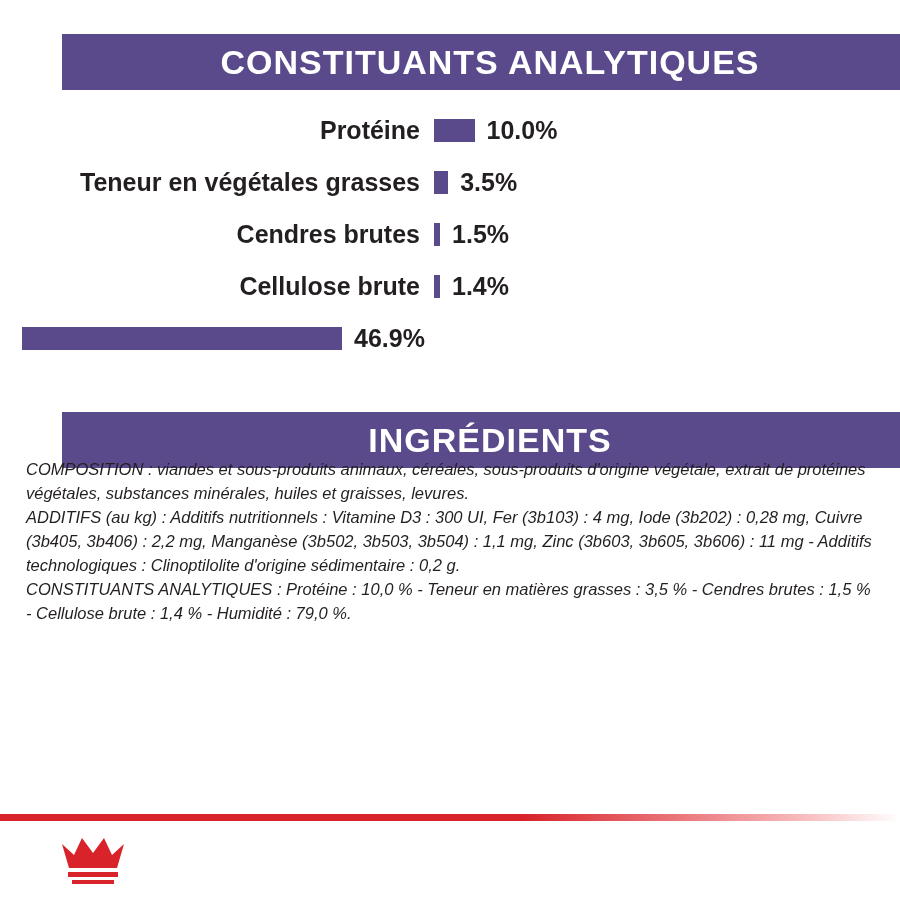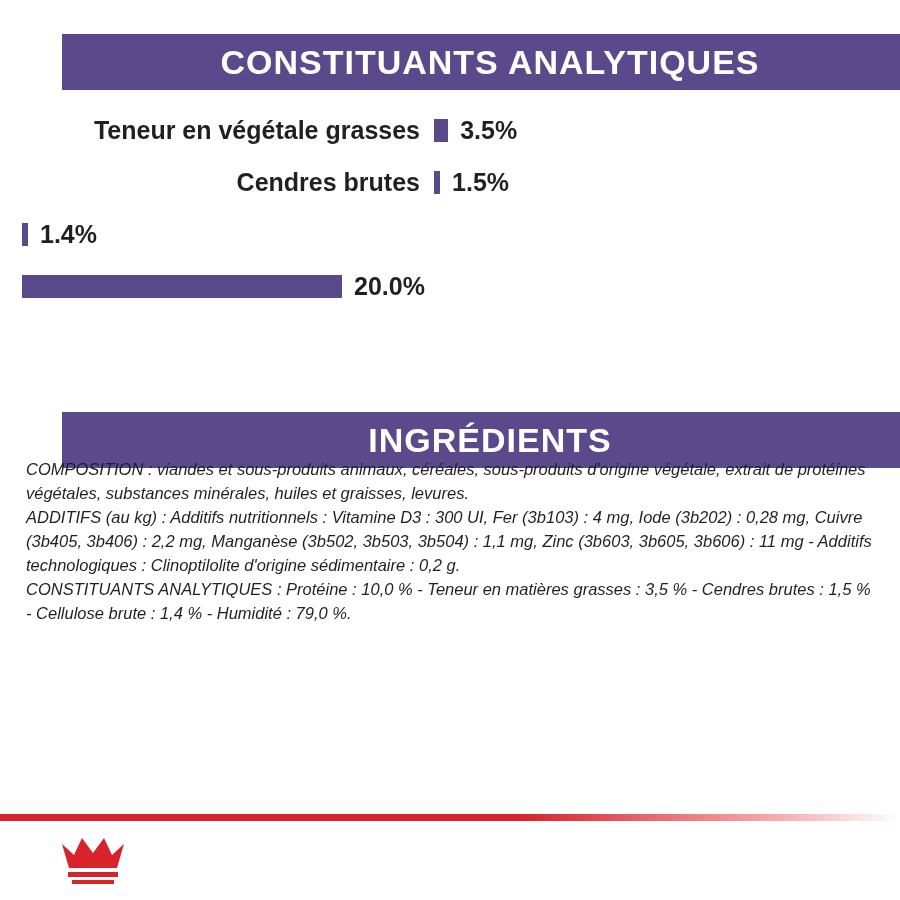--- a/index.html
+++ b/index.html
@@ -131,43 +131,51 @@
 </style>
 </head>
 <body>
 
 <div class="page">
 
   <div class="section-bar" id="analytical-header">CONSTITUANTS ANALYTIQUES</div>
 
   <div id="constituents-chart">
       <div class="chart-row">
-        <div class="chart-label">Teneur en végétale grasses</div>
+        <div class="chart-label">Protéine</div>
+        <div class="chart-bar-wrap">
+          <div class="chart-bar" style="width: 40.5063px; background: rgb(90, 74, 140);"></div>
+          <div class="chart-value">10.0%</div>
+        </div>
+      </div>
+      <div class="chart-row">
+        <div class="chart-label">Teneur en végétales grasses</div>
         <div class="chart-bar-wrap">
           <div class="chart-bar" style="width: 14.1772px; background: rgb(90, 74, 140);"></div>
           <div class="chart-value">3.5%</div>
         </div>
       </div>
       <div class="chart-row">
         <div class="chart-label">Cendres brutes</div>
         <div class="chart-bar-wrap">
           <div class="chart-bar" style="width: 6.07595px; background: rgb(90, 74, 140);"></div>
           <div class="chart-value">1.5%</div>
         </div>
       </div>
       <div class="chart-row">
+        <div class="chart-label">Cellulose brute</div>
         <div class="chart-bar-wrap">
           <div class="chart-bar" style="width: 6px; background: rgb(90, 74, 140);"></div>
           <div class="chart-value">1.4%</div>
         </div>
       </div>
       <div class="chart-row">
         <div class="chart-bar-wrap">
           <div class="chart-bar" style="width: 320px; background: rgb(90, 74, 140);"></div>
-          <div class="chart-value">20.0%</div>
+          <div class="chart-value">46.9%</div>
         </div>
       </div>
     </div>
 
   <div class="section-bar" id="ingredients-header">INGRÉDIENTS</div>
 
   <div id="ingredients-text">COMPOSITION : viandes et sous-produits animaux, céréales, sous-produits d'origine végétale, extrait de protéines végétales, substances minérales, huiles et graisses, levures.
 ADDITIFS (au kg) : Additifs nutritionnels : Vitamine D3 : 300 UI, Fer (3b103) : 4 mg, Iode (3b202) : 0,28 mg, Cuivre (3b405, 3b406) : 2,2 mg, Manganèse (3b502, 3b503, 3b504) : 1,1 mg, Zinc (3b603, 3b605, 3b606) : 11 mg - Additifs technologiques : Clinoptilolite d'origine sédimentaire : 0,2 g.
 CONSTITUANTS ANALYTIQUES : Protéine : 10,0 % - Teneur en matières grasses : 3,5 % - Cendres brutes : 1,5 % - Cellulose brute : 1,4 % - Humidité : 79,0 %.</div>
 

